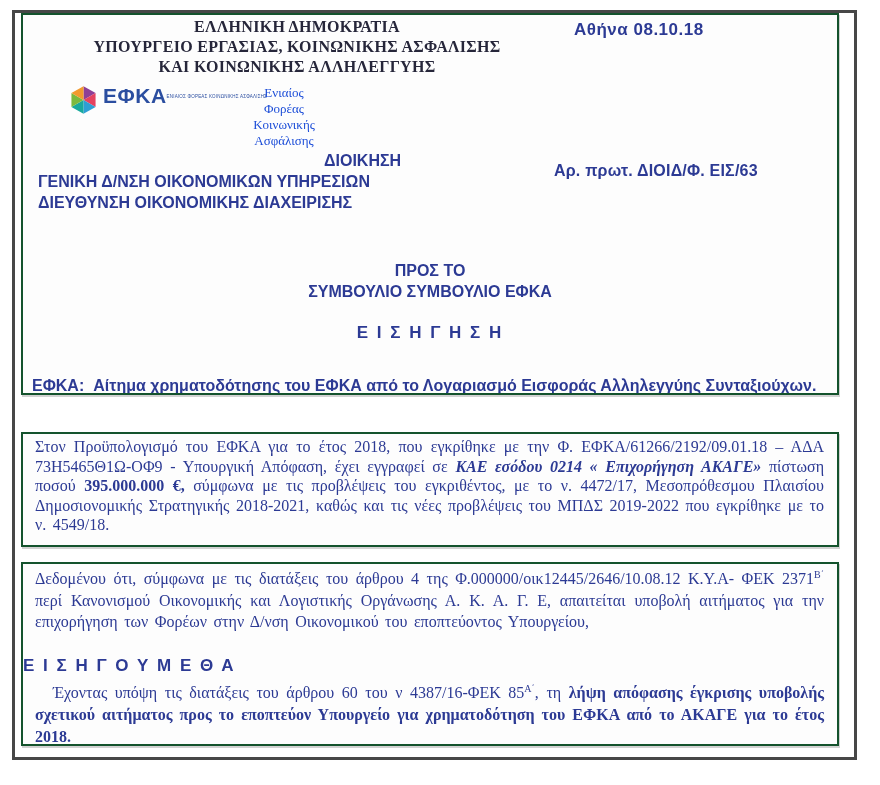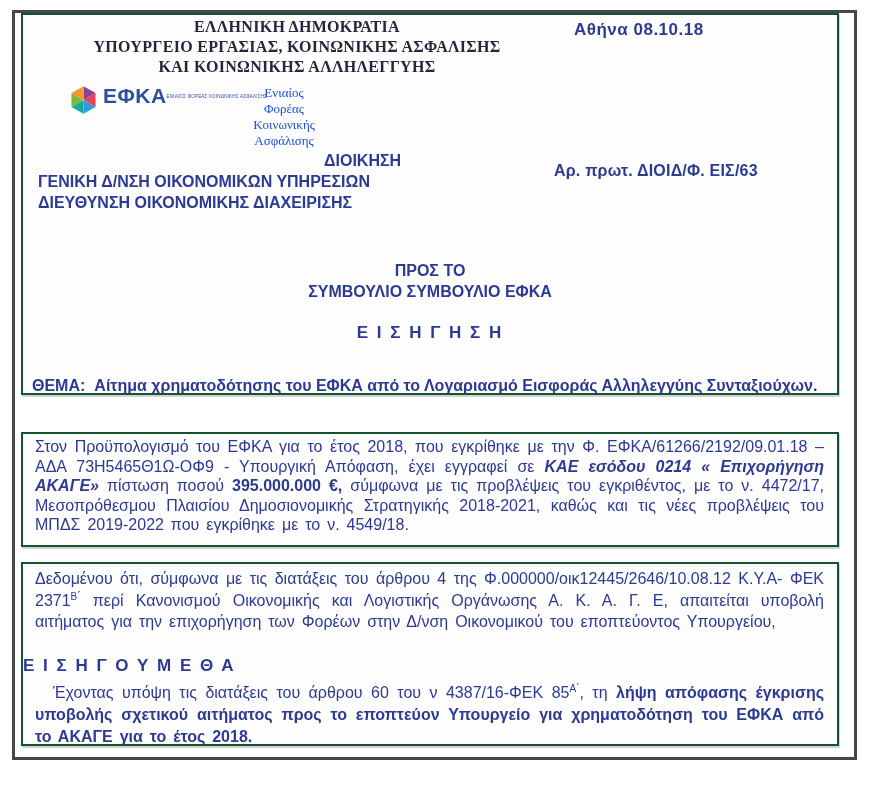--- a/index.html
+++ b/index.html
@@ -50,21 +50,21 @@
   .recipient{left:21px;top:258px;width:818px;text-align:center;font-weight:700;font-size:16px;line-height:21px;}
   .eisigisi{left:21px;top:320px;width:818px;text-align:center;font-weight:700;font-size:17px;letter-spacing:2px;}
   .thema{
     left:30px;top:356px;width:800px;font-weight:700;font-size:16px;line-height:22px;
     padding-left:66px;text-indent:-66px;box-sizing:border-box;
   }
   .thema-label{margin-right:9px;}
 
   
   .para{
-    color:#2c3a94;font-size:16px;text-align:justify;word-spacing:2.5px;margin:0;
+    color:#2c3a94;font-size:16px;text-align:justify;word-spacing:2.5px;margin:0;font-family:Liberation Serif, serif;
   }
   .para1-box .para{position:absolute;top:3px;left:12px;right:13px;line-height:19.5px;}
   .p2{position:absolute;top:4px;left:12px;right:13px;line-height:21.5px;}
   .eisigoumetha{
     position:absolute;top:92px;left:0;width:100%;
     font-weight:700;font-size:17px;letter-spacing:2px;color:#2c3a94;
   }
   .p3{position:absolute;top:118px;left:12px;right:13px;line-height:22px;text-indent:18px;}
   .bold{font-weight:700;}
   .bold-italic{font-weight:700;font-style:italic;}
@@ -116,21 +116,21 @@
   <div class="abs protocol" style="left:531px;top:139px;">Αρ. πρωτ.  ΔΙΟΙΔ/Φ. ΕΙΣ/63</div>
 
   <div class="abs recipient" style="left:0;top:245px;width:814px;">
     <div>ΠΡΟΣ ΤΟ</div>
     <div>ΣΥΜΒΟΥΛΙΟ ΣΥΜΒΟΥΛΙΟ ΕΦΚΑ</div>
   </div>
 
   <div class="abs eisigisi" style="left:0;top:308px;width:814px;">Ε Ι Σ Η Γ Η Σ Η</div>
 
   <p class="abs thema" style="left:9px;top:344px;width:798px;">
-    <span class="thema-label">ΘΕΜΑ:</span><span>Αίτημα χρηματοδότησης του ΕΦΚΑ από το Λογαριασμό Εισφοράς Αλληλεγγύης Συνταξιούχων.</span>
+    <span class="thema-label">ΕΦΚΑ:</span><span>Αίτημα χρηματοδότησης του ΕΦΚΑ από το Λογαριασμό Εισφοράς Αλληλεγγύης Συνταξιούχων.</span>
   </p>
 </div>
 
 <div class="abs gray-box para1-box">
   <p class="para"><span>Στον Προϋπολογισμό του ΕΦΚΑ για το έτος 2018, που εγκρίθηκε με την Φ. ΕΦΚΑ/61266/2192/09.01.18 – ΑΔΑ 73Η5465Θ1Ω-ΟΦ9 - Υπουργική Απόφαση, έχει εγγραφεί σε </span><span class="bold-italic">ΚΑΕ εσόδου 0214 « Επιχορήγηση ΑΚΑΓΕ»</span><span> πίστωση ποσού </span><span class="bold">395.000.000 €,</span><span> σύμφωνα με τις προβλέψεις του εγκριθέντος, με το ν. 4472/17, Μεσοπρόθεσμου Πλαισίου Δημοσιονομικής Στρατηγικής 2018-2021, καθώς και τις νέες προβλέψεις του ΜΠΔΣ 2019-2022 που εγκρίθηκε με το ν. 4549/18.</span></p>
 </div>
 
 <div class="abs gray-box para2-box">
   <p class="para p2"><span>Δεδομένου ότι, σύμφωνα με τις διατάξεις του άρθρου 4 της Φ.000000/οικ12445/2646/10.08.12 Κ.Υ.Α- ΦΕΚ 2371</span><span class="sup">Β΄</span><span> περί Κανονισμού Οικονομικής και Λογιστικής Οργάνωσης Α. Κ. Α. Γ. Ε, απαιτείται υποβολή αιτήματος για την επιχορήγηση των Φορέων στην Δ/νση Οικονομικού του εποπτεύοντος Υπουργείου,</span></p>
 

